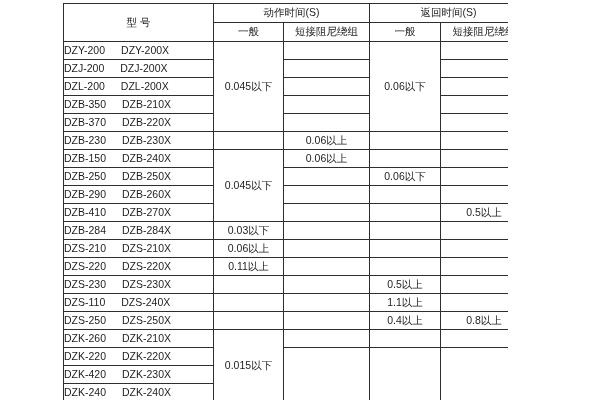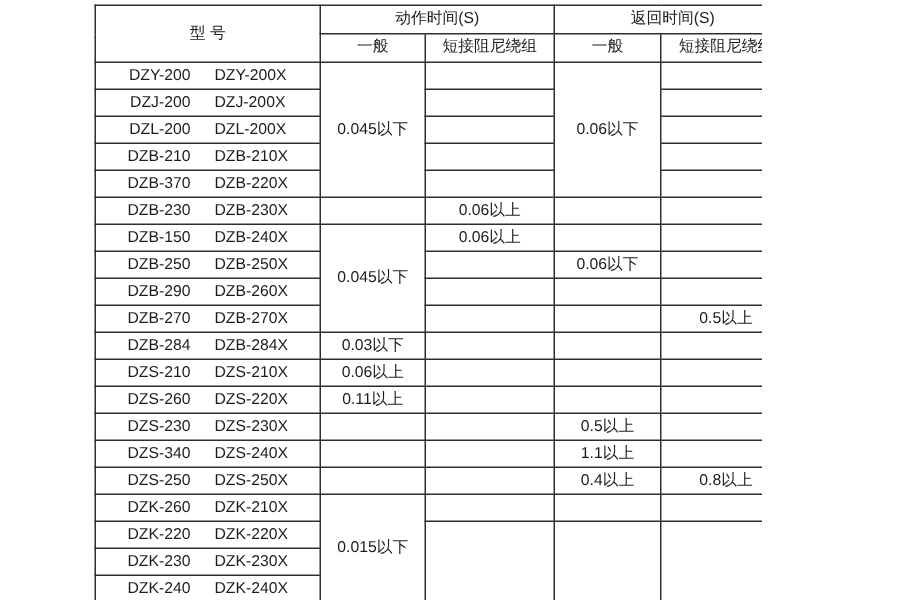--- a/index.html
+++ b/index.html
@@ -40,21 +40,20 @@
     white-space: nowrap;
   }
   table.spec thead th {
     height: 18px;
   }
   table.spec tbody td {
     height: 17px;
   }
   .model-pair {
     display: flex;
-    justify-content: center;
     align-items: center;
     gap: 16px;
   }
 </style>
 </head>
 <body>
 
 <div class="stage">
   <table class="spec">
     <colgroup>
@@ -106,21 +105,21 @@
               <span>DZL-200</span>
               <span>DZL-200X</span>
             </div>
           </td>
           <td></td>
           <td></td>
         </tr>
         <tr>
           <td>
             <div class="model-pair">
-              <span>DZB-210</span>
+              <span>DZB-350</span>
               <span>DZB-210X</span>
             </div>
           </td>
           <td></td>
           <td></td>
         </tr>
         <tr>
           <td>
             <div class="model-pair">
               <span>DZB-370</span>
@@ -172,21 +171,21 @@
               <span>DZB-260X</span>
             </div>
           </td>
           <td></td>
           <td></td>
           <td></td>
         </tr>
         <tr>
           <td>
             <div class="model-pair">
-              <span>DZB-270</span>
+              <span>DZB-410</span>
               <span>DZB-270X</span>
             </div>
           </td>
           <td></td>
           <td></td>
           <td>0.5以上</td>
         </tr>
         <tr>
           <td>
             <div class="model-pair">
@@ -207,21 +206,21 @@
             </div>
           </td>
           <td>0.06以上</td>
           <td></td>
           <td></td>
           <td></td>
         </tr>
         <tr>
           <td>
             <div class="model-pair">
-              <span>DZS-260</span>
+              <span>DZS-220</span>
               <span>DZS-220X</span>
             </div>
           </td>
           <td>0.11以上</td>
           <td></td>
           <td></td>
           <td></td>
         </tr>
         <tr>
           <td>
@@ -231,21 +230,21 @@
             </div>
           </td>
           <td></td>
           <td></td>
           <td>0.5以上</td>
           <td></td>
         </tr>
         <tr>
           <td>
             <div class="model-pair">
-              <span>DZS-340</span>
+              <span>DZS-110</span>
               <span>DZS-240X</span>
             </div>
           </td>
           <td></td>
           <td></td>
           <td>1.1以上</td>
           <td></td>
         </tr>
         <tr>
           <td>
@@ -278,21 +277,21 @@
               <span>DZK-220X</span>
             </div>
           </td>
           <td rowspan="3"></td>
           <td rowspan="3"></td>
           <td rowspan="3"></td>
         </tr>
         <tr>
           <td>
             <div class="model-pair">
-              <span>DZK-230</span>
+              <span>DZK-420</span>
               <span>DZK-230X</span>
             </div>
           </td>
         </tr>
         <tr>
           <td>
             <div class="model-pair">
               <span>DZK-240</span>
               <span>DZK-240X</span>
             </div>

